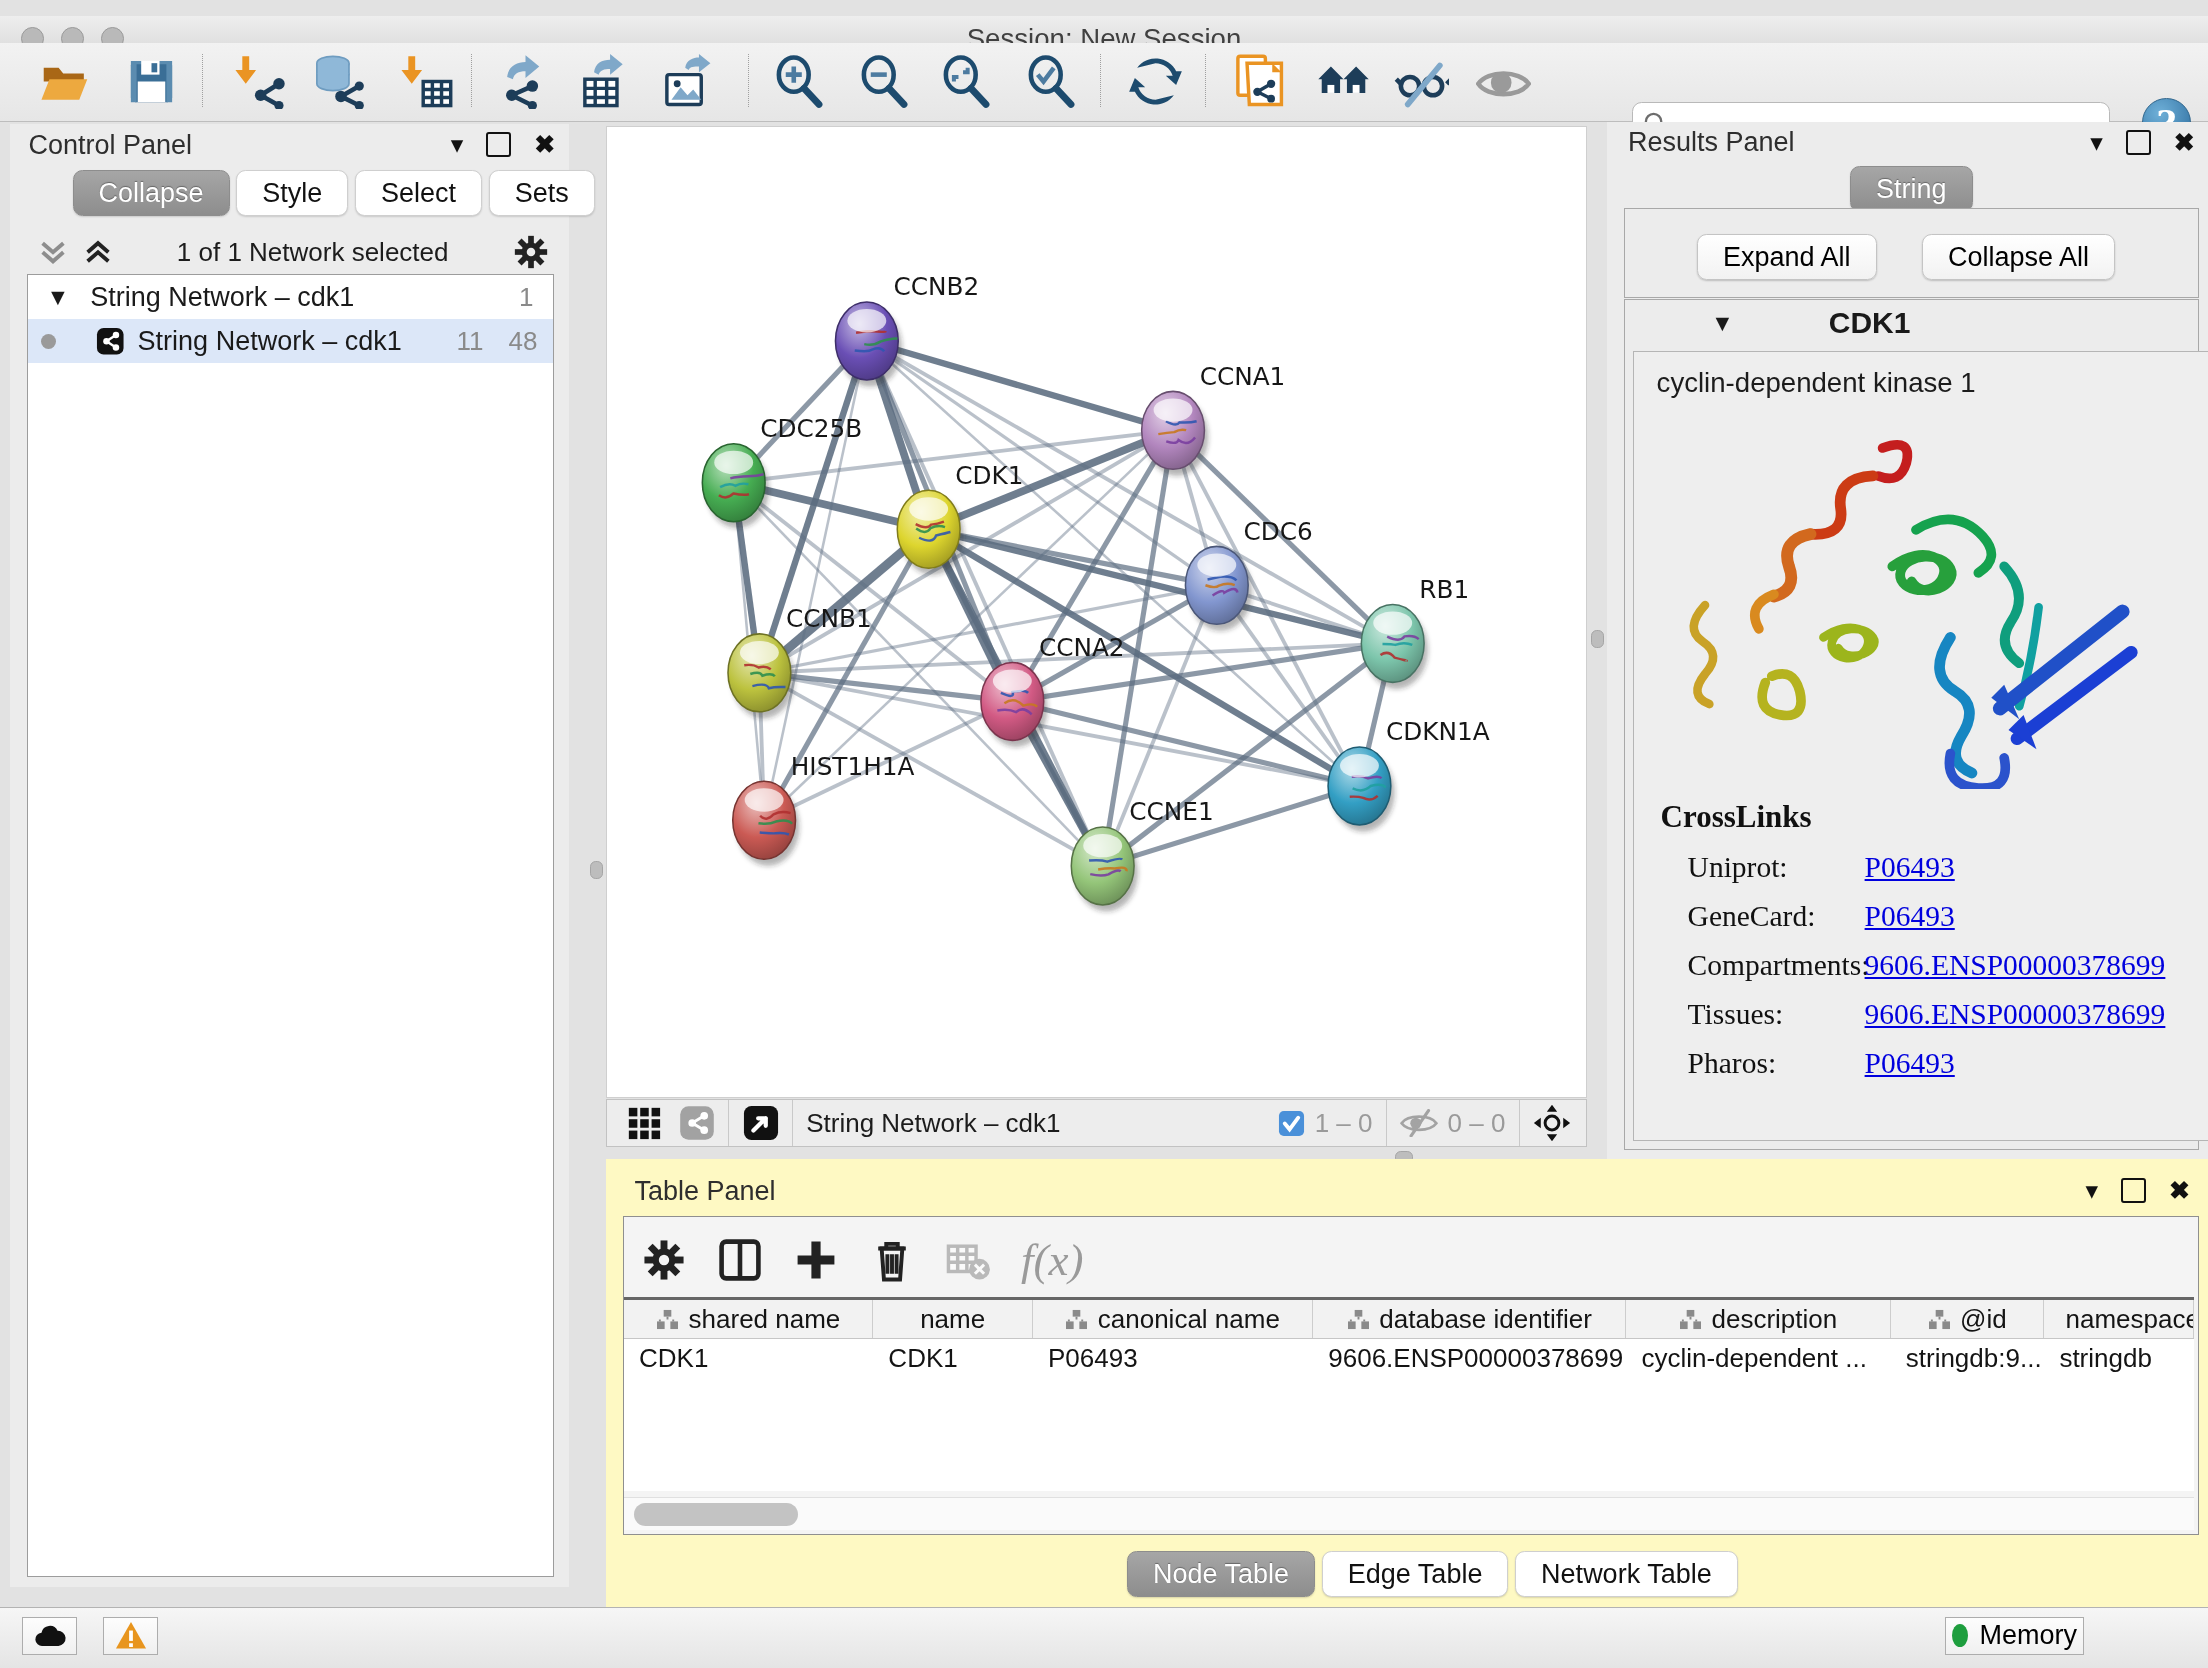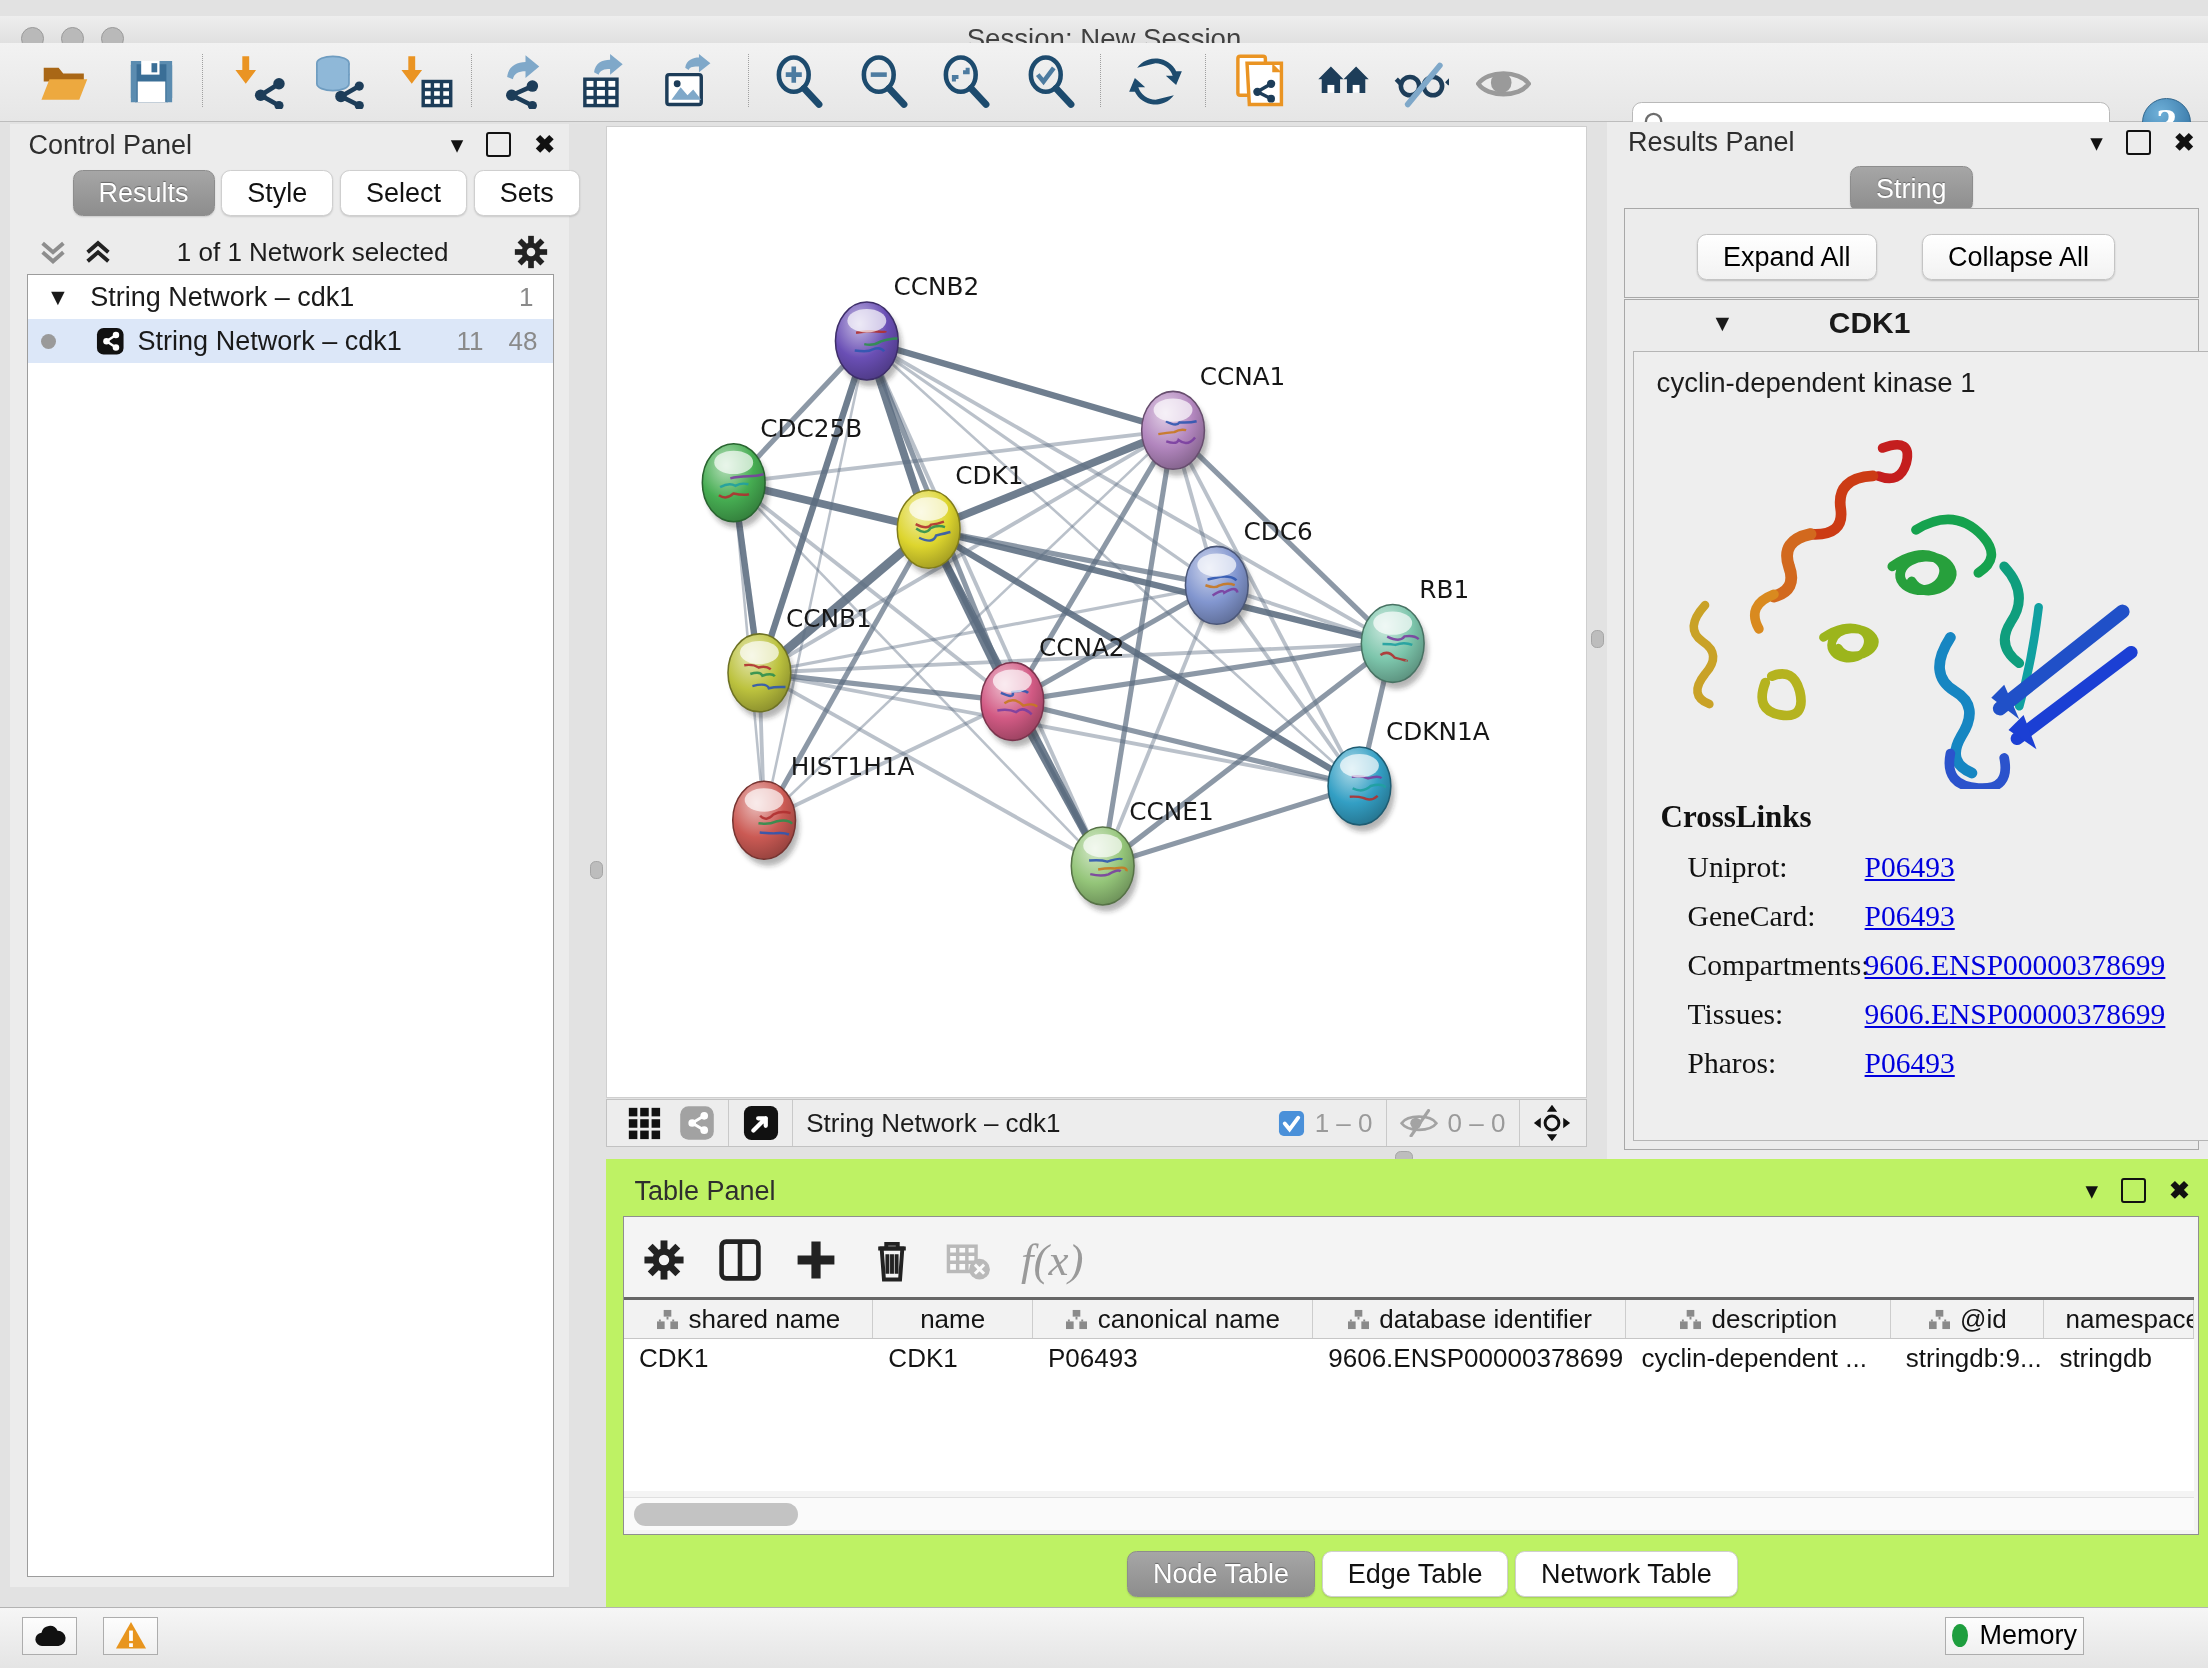--- a/index.html
+++ b/index.html
@@ -86,21 +86,21 @@
   #rp-desc{position:absolute;left:23px;top:15px;font-size:27.6px;color:#1c1c1c;}
   #protein-img{position:absolute;left:28.5px;top:80px;}
   #crosslinks{position:absolute;left:27px;top:447px;width:514px;
     font-family:"Liberation Serif",serif;}
   #crosslinks .cl-title{font-size:31px;font-weight:bold;color:#111;}
   .cl-row{display:flex;margin-top:16px;font-size:29.5px;}
   .cl-label{width:177px;color:#111;margin-left:27px;}
   .cl-value a{color:#0000de;text-decoration:underline;cursor:pointer;}
 
   
-  #table-panel{position:absolute;left:606px;top:1159px;width:1603px;height:448px;background:#bef264;}
+  #table-panel{position:absolute;left:606px;top:1159px;width:1603px;height:448px;background:#fef9c3;}
   #tp-title{position:absolute;left:28.5px;top:17px;}
   #tp-ctrls{right:19px;top:19px;}
   #tp-box{position:absolute;left:17px;top:57px;width:1574px;height:317px;background:#f4f4f4;
     border:1.9px solid #8f8f8f;}
   #tp-toolbar{position:absolute;left:17px;top:13.3px;height:59px;display:flex;align-items:center;gap:30px;}
   .tp-icon{width:46px;height:46px;border:none;background:transparent;padding:0;cursor:pointer;}
   #tp-table{position:absolute;left:0px;top:80px;width:1570px;border-top:3.8px solid #666;}
   #tp-header{display:flex;height:38px;background:#f2f2f2;border-bottom:1px solid #c6c6c6;}
   .th{display:flex;align-items:center;justify-content:center;gap:9.5px;font-size:26px;color:#141414;
     border-right:1px solid #cdcdcd;box-sizing:border-box;overflow:hidden;white-space:nowrap;cursor:pointer;}
@@ -301,21 +301,21 @@
 </div>
 
 <div id="control-panel">
   <div id="cp-title" class="panel-title">Control Panel</div>
   <div id="cp-ctrls" class="panel-ctrls" style="right:13.3px;top:7.6px;">
     <span class="pc">▾</span>
     <span class="pc float"></span>
     <span class="pc" style="font-weight:bold">✖</span>
   </div>
   <div id="cp-tabs">
-      <div class="tab active">Results</div>
+      <div class="tab active">Collapse</div>
       <div class="tab">Style</div>
       <div class="tab">Select</div>
       <div class="tab">Sets</div>
     </div>
   <div id="cp-mini">
     <svg width="32" height="28.5" viewBox="0 0 24 22" style="margin-left:27px">
         <g fill="none" stroke="#8d8d8d" stroke-width="3">
           <path d="M4 4l8 7 8-7M4 11l8 7 8-7"></path>
         </g>
       </svg>

